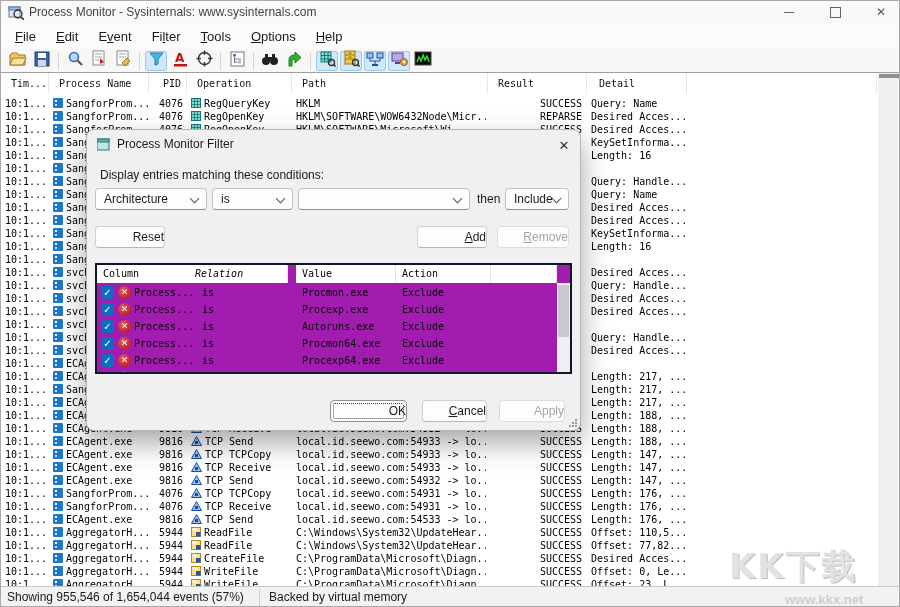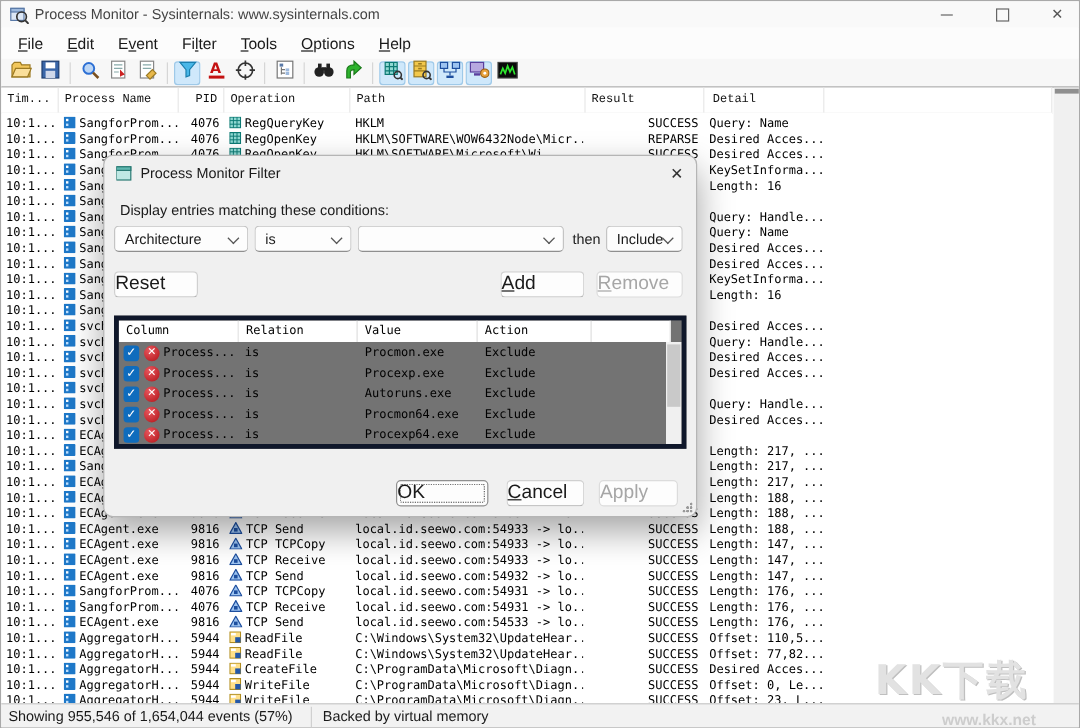--- a/index.html
+++ b/index.html
@@ -22,21 +22,21 @@
   .menu-item u{text-decoration:underline;}
   
   #toolbar{left:0;top:48px;width:900px;height:24px;background:#f7f7f7;border-bottom:1px solid #9f9f9f;
            display:flex;align-items:center;padding-left:5px;box-sizing:border-box;}
   .tbtn{width:22px;height:20px;margin:0 1px;display:flex;align-items:center;justify-content:center;border-radius:3px;}
   .tbtn.pressed{background:#cfe8fb;box-shadow:0 0 0 1px #9fc9e8 inset;}
   .tsep{width:1px;height:18px;background:#d6d6d6;margin:0 4px;}
   
   #lv-header{left:0;top:72px;width:876px;height:21px;background:#ffffff;border-bottom:1px solid #d9d9d9;font-size:10px;
              font-family:"DejaVu Sans Mono",monospace;color:#111;}
-  .hcell{position:absolute;top:0;height:21px;line-height:21px;overflow:hidden;white-space:nowrap;border-right:1px solid #e8e8e8;box-sizing:border-box;padding-left:5px;font-family:Liberation Mono, monospace;}
+  .hcell{position:absolute;top:0;height:21px;line-height:21px;overflow:hidden;white-space:nowrap;border-right:1px solid #e8e8e8;box-sizing:border-box;padding-left:10px;}
   #lv-body{left:0;top:93px;width:876px;height:492px;background:#fff;overflow:hidden;font-size:10px;
            font-family:"DejaVu Sans Mono",monospace;color:#000;}
   .lv-row{position:absolute;left:0;width:876px;height:13px;line-height:13px;white-space:nowrap;}
   .cell{position:absolute;top:0;height:13px;overflow:hidden;white-space:nowrap;}
   .c-time{left:4px;width:44px;}
   .c-proc{left:52px;width:95px;}
   .c-pid{left:148px;width:34px;text-align:right;}
   .c-op{left:190px;width:99px;}
   .c-path{left:295px;width:190px;}
   .c-res{left:491px;width:93px;margin-left:48px;}
@@ -63,31 +63,31 @@
   #dlg-instruction{left:13px;top:38px;font-size:12px;color:#1a1a1a;}
   .combo{position:absolute;height:22px;background:#fdfdfd;border:1px solid #c4c4c4;border-bottom-color:#8f8f8f;border-radius:4px;box-sizing:border-box;
          font-size:12px;color:#1a1a1a;line-height:20px;padding-left:8px;}
   .chev{position:absolute;right:8px;top:6px;width:6px;height:6px;border-right:1.4px solid #555;border-bottom:1.4px solid #555;transform:rotate(45deg);}
   #cmb-column{left:8px;top:58px;width:112px;}
   #cmb-relation{left:125px;top:58px;width:81px;}
   #cmb-value{left:211px;top:58px;width:172px;}
   #lbl-then{left:390px;top:62px;font-size:12px;color:#1a1a1a;}
   #cmb-action{left:418px;top:58px;width:64px;}
   .btn{position:absolute;height:22px;background:#fdfdfd;border:1px solid #d0d0d0;border-bottom-color:#b5b5b5;border-radius:4px;box-sizing:border-box;
-       font-size:16px;color:#1a1a1a;display:flex;align-items:center;justify-content:flex-start;}
+       font-size:12px;color:#1a1a1a;display:flex;align-items:center;justify-content:flex-end;}
   .btn.disabled{color:#a6a6a6;border-color:#dcdcdc;}
   #btn-reset{left:8px;top:96px;width:70px;}
   #btn-add{left:330px;top:96px;width:70px;}
   #btn-remove{left:410px;top:96px;width:72px;}
   #btn-ok{left:243px;top:270px;width:77px;border-color:#8f8f8f;}
   #ok-focus{position:absolute;left:2px;top:2px;right:2px;bottom:2px;border:1px dotted #444;border-radius:2px;}
   #btn-cancel{left:335px;top:270px;width:65px;}
   #btn-apply{left:412px;top:270px;width:66px;}
   
-  #flt-list{left:8px;top:133px;width:477px;height:111px;background:#737373;border:4px solid #0f172a;box-sizing:border-box;overflow:hidden;
+  #flt-list{left:8px;top:133px;width:477px;height:111px;background:#a21caf;border:2px solid #0f172a;box-sizing:border-box;overflow:hidden;
             font-family:"DejaVu Sans Mono",monospace;font-size:10px;color:#000;}
   .fl-hcell{position:absolute;top:0;height:18px;line-height:18px;border-right:1px solid #e4e4e4;box-sizing:border-box;padding-left:6px;overflow:hidden;background:#fff;}
   .fl-row{position:absolute;left:0;width:460px;height:17px;line-height:17px;}
   .fl-cell{position:absolute;top:0;height:17px;overflow:hidden;white-space:nowrap;}
   .chk{position:absolute;left:4px;top:2px;width:13px;height:13px;background:#0f6cbd;border-radius:3px;color:#fff;font-size:10px;line-height:13px;text-align:center;font-family:"DejaVu Sans",sans-serif;}
   .redx{position:absolute;left:21px;top:2px;width:13px;height:13px;background:radial-gradient(circle at 35% 30%,#e8575e,#b01217);border-radius:50%;color:#fff;font-size:9px;line-height:13px;text-align:center;font-weight:bold;font-family:"DejaVu Sans",sans-serif;}
   #flt-vscroll{position:absolute;right:0;top:18px;width:13px;height:108px;background:#f0f0f0;}
   #flt-vthumb{position:absolute;left:1px;top:2px;width:11px;height:52px;background:#c9c9c9;}
   #dlg-grip{left:481px;top:288px;width:9px;height:9px;
             background:radial-gradient(circle 1px at 2px 8px,#999 1px,transparent 1.4px),
@@ -854,21 +854,21 @@
       </div>
     <div id="btn-add" class="btn">
         <span><u>A</u>dd</span>
       </div>
     <div id="btn-remove" class="btn disabled">
         <span><u>R</u>emove</span>
       </div>
 
     <div id="flt-list" class="abs">
         <div class="fl-hcell" style="left: 0px; width: 100px;">Column</div>
-        <div class="fl-hcell" style="left: 100px; width: 99px;">Relation</div>
+        <div class="fl-hcell" style="left: 92px; width: 99px; font-style: italic;">Relation</div>
         <div class="fl-hcell" style="left: 199px; width: 100px;">Value</div>
         <div class="fl-hcell" style="left: 299px; width: 95px;">Action</div>
         <div class="fl-hcell" style="left: 394px; width: 66px;"></div>
         <div class="fl-row" style="top: 19px;">
           <span class="chk">✓</span>
           <span class="redx">✕</span>
           <span class="fl-cell" style="left:37px;width:62px">Process...</span>
           <span class="fl-cell" style="left:105px;width:90px">is</span>
           <span class="fl-cell" style="left:205px;width:92px">Procmon.exe</span>
           <span class="fl-cell" style="left:305px;width:85px">Exclude</span>

